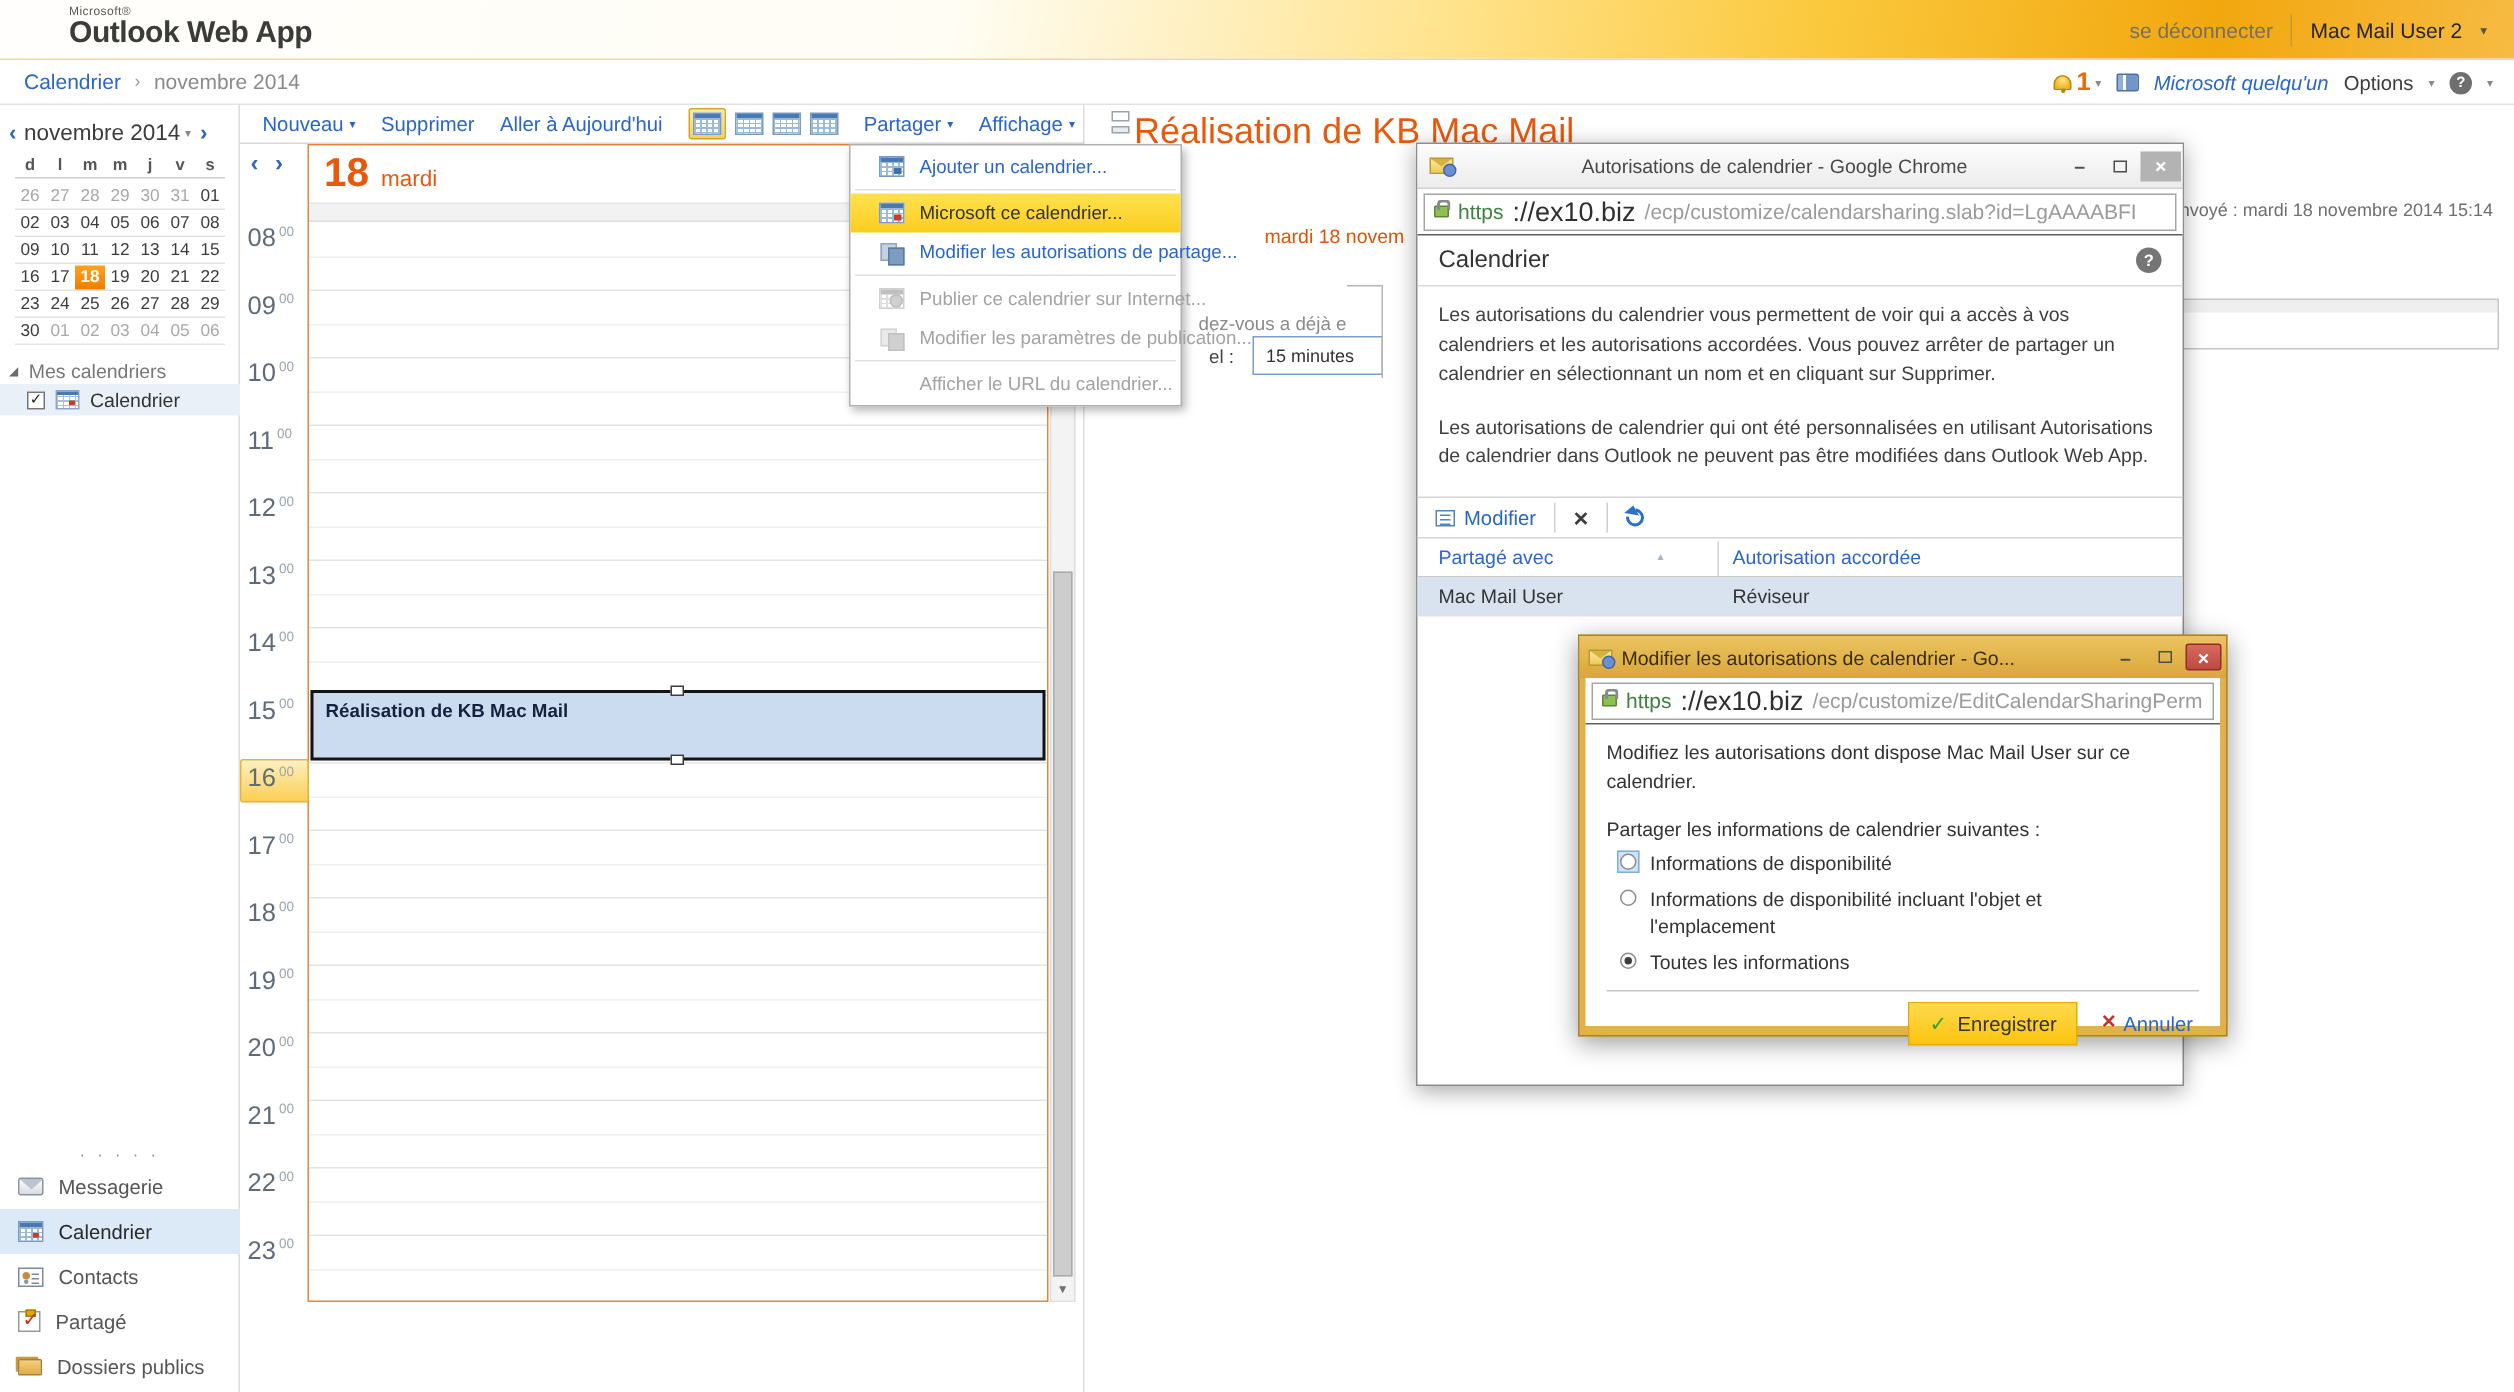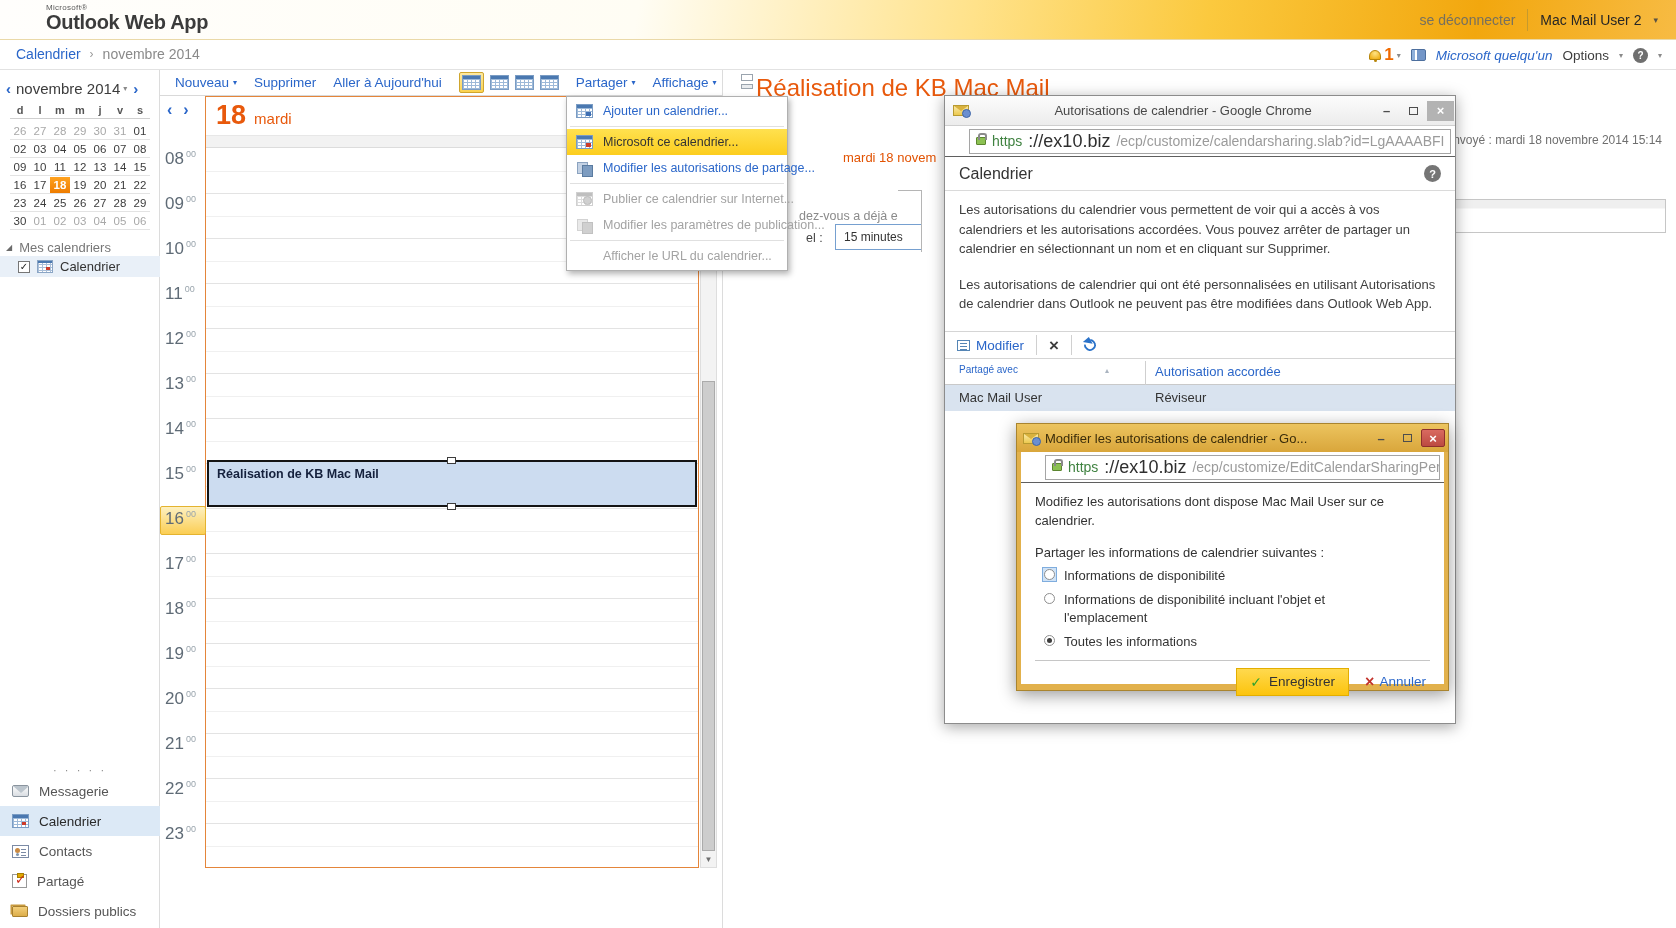--- a/index.html
+++ b/index.html
@@ -136,21 +136,21 @@
   .rp-date { position:absolute; left:843px; top:150px; width:100px; overflow:hidden; color:#e25303; font-size:13px; white-space:nowrap; }
   .rp-frag1 { position:absolute; left:799px; top:209px; width:138px; overflow:hidden; color:#8a8a8a; font-size:12.5px; white-space:nowrap; }
   .rp-frag2 { position:absolute; left:806px; top:231px; color:#444; font-size:12.5px; }
   .rp-select { position:absolute; left:835px; top:224px; width:87px; height:26px; border:1px solid #76a0d0; background:#fff; padding:5px 0 0 8px; font-size:12px; color:#333; overflow:hidden; white-space:nowrap; cursor:pointer; }
   .rp-vline { position:absolute; left:921px; top:190px; width:1px; height:62px; background:#b5b5b5; }
   .rp-hline { position:absolute; left:898px; top:190px; width:23px; height:1px; background:#b5b5b5; }
   .rp-input { position:absolute; left:1455px; top:199px; width:211px; height:34px; border:1px solid #c6c6c6; background:linear-gradient(#efefef 0 8px,#fff 9px); cursor:text; }
 
   
   .menu { position:absolute; left:566px; top:96px; width:222px; background:#fff; border:1px solid #b0b0b0; box-shadow:2px 3px 6px rgba(0,0,0,.3); z-index:20; padding:1px 0; }
-  .menu-item { height:26px; display:flex; align-items:center; gap:10px; padding-left:9px; cursor:pointer; }
+  .menu-item { height:26px; display:flex; align-items:center; gap:10px; padding-left:19px; cursor:pointer; }
   .menu-item .mlabel { font-size:12.5px; white-space:nowrap; }
   .menu-item.normal .mlabel { color:#2a66c9; }
   .menu-item.highlighted { background:linear-gradient(#ffe14f,#fccd1e); }
   .menu-item.highlighted .mlabel { color:#333; }
   .menu-item.disabled .mlabel { color:#a3a3a3; cursor:default; }
   .menu-sep { height:1px; background:#e0e0e0; margin:2px 3px; }
   .mico { width:17px; height:14px; flex:0 0 17px; position:relative; }
   .mico.calbase, .mico.cal-add, .mico.cal-share, .mico.cal-pub { border:1px solid #7a9cc4; background:#fff; background-image:
       linear-gradient(#4a78b0 0 3px, transparent 3px),
       repeating-linear-gradient(to right,#9db9d8 0 1px,transparent 1px 4px),
@@ -162,21 +162,21 @@
   .mico.perm::after { content:""; position:absolute; left:6px; top:4px; width:9px; height:10px; background:#7d9cc0; border:1px solid #5a7ba0; }
   .menu-item.disabled .mico { opacity:.45; filter:grayscale(1); }
   .mico.cal-pub::after { content:""; position:absolute; right:0px; bottom:0px; width:7px; height:7px; border-radius:50%; background:#79a858; border:1px solid #4f7a36; }
   .mico.none { border:none; background:none; }
 
   
   .winbtn { display:flex; align-items:center; justify-content:center; cursor:pointer; }
   .glyph-min { font-weight:700; color:#4d4d4d; }
   .maxbox { width:9px; height:8px; border:1px solid #4d4d4d; display:inline-block; }
   .urlrow { display:flex; align-items:center; }
-  .urlbox { flex:1; display:flex; align-items:center; gap:6px; border:1px solid #a5a5a5; background:#fff; height:25px; padding:0 6px; overflow:hidden; white-space:nowrap;margin-left:20px; }
+  .urlbox { flex:1; display:flex; align-items:center; gap:6px; border:1px solid #a5a5a5; background:#fff; height:25px; padding:0 6px; overflow:hidden; white-space:nowrap; }
   .lock { width:10px; height:8px; background:#8cc152; border:1px solid #5c8630; border-radius:1px; position:relative; flex:0 0 10px; }
   .lock::before { content:""; position:absolute; left:1px; top:-5px; width:5px; height:5px; border:2px solid #8a8a8a; border-bottom:none; border-radius:3px 3px 0 0; }
   .u-scheme { color:#3f8240; font-size:14px; }
   .u-host { color:#2f2f2f; font-size:18px; }
   .u-path { color:#9b9b9b; font-size:14px; }
 
   
   .chrome1 { position:absolute; left:944px; top:95px; width:512px; height:629px; background:#fff; border:1px solid #8c8c8c; box-shadow:0 3px 14px rgba(0,0,0,.35); z-index:30; }
   .c1-title { position:absolute; left:0; top:0; width:100%; height:30px; background:linear-gradient(#fcfcfc,#ececec); border-bottom:1px solid #cfcfcf; display:flex; align-items:center; }
   .mailwin { width:16px; height:11px; background:linear-gradient(#fae9a8,#ecc94e); border:1px solid #b89a30; position:relative; margin-left:8px; flex:0 0 16px; }
@@ -195,32 +195,32 @@
   .c1-actionbar { position:absolute; left:0; top:235px; width:100%; height:28px; border-top:1px solid #d5d5d5; border-bottom:1px solid #d5d5d5;
      display:flex; align-items:center; gap:12px; padding-left:12px; }
   .ico-list { width:13px; height:11px; border:1px solid #5585b5; background:#fff; position:relative; }
   .ico-list::before { content:""; position:absolute; left:2px; top:2px; width:7px; height:1px; background:#5585b5; box-shadow:0 3px 0 #5585b5,0 6px 0 #5585b5; }
   .modif-lbl { color:#2a66c9; font-size:13.5px; cursor:pointer; }
   .vsep { width:1px; height:20px; background:#d0d0d0; }
   .delx { color:#3d3d3d; font-size:17px; font-weight:700; cursor:pointer; line-height:1; }
   .refresh { width:12px; height:12px; border:2px solid #2a72c9; border-radius:50%; border-top-color:transparent; transform:rotate(-40deg); position:relative; cursor:pointer; }
   .refresh::after { content:""; position:absolute; right:-3px; top:-4px; border-left:5px solid transparent; border-right:5px solid transparent; border-bottom:6px solid #2a72c9; transform:rotate(50deg); }
   .c1-thead { position:absolute; left:0; top:263px; width:100%; height:26px; border-bottom:1px solid #c9c9c9; }
-  .c1-col1 { position:absolute; left:14px; top:5px; color:#2a66c9; font-size:10px; }
+  .c1-col1 { position:absolute; left:14px; top:5px; color:#2a66c9; font-size:13px; }
   .sortcaret { position:absolute; left:160px; top:7px; color:#aab4c0; font-size:8px; }
   .c1-coldiv { position:absolute; left:200px; top:2px; width:1px; height:48px; background:#cfcfcf; }
   .c1-col2 { position:absolute; left:210px; top:5px; color:#2a66c9; font-size:13px; }
   .c1-row { position:absolute; left:0; top:289px; width:100%; height:26px; background:#d9e3ef; cursor:pointer; }
   .c1-cell1 { position:absolute; left:14px; top:5px; color:#333; font-size:13px; }
   .c1-cell2 { position:absolute; left:210px; top:5px; color:#333; font-size:13px; }
   .c1-status { position:absolute; left:0; bottom:0; width:100%; height:25px; background:#f1f1f1; border-top:1px solid #cdcdcd;
      display:flex; align-items:center; padding-left:10px; font-size:12px; color:#4f4f4f; }
 
   
-  .chrome2 { position:absolute; left:1016px; top:423px; width:433px; height:268px; background:#e2b14c; border:1px solid #a9842f; box-shadow:0 4px 16px rgba(0,0,0,.4); z-index:40; }
+  .chrome2 { position:absolute; left:1052px; top:423px; width:433px; height:268px; background:#e2b14c; border:1px solid #a9842f; box-shadow:0 4px 16px rgba(0,0,0,.4); z-index:40; }
   .c2-title { height:28px; display:flex; align-items:center; background:linear-gradient(#ecc45f,#d9a63b); }
   .c2-title .wtitle { flex:1; font-size:13px; color:#3a2c0a; margin-left:6px; white-space:nowrap; overflow:hidden; }
   .c2-btns { display:flex; align-items:center; gap:2px; margin-right:3px; }
   .c2-btns .winbtn { width:24px; height:18px; font-size:13px; }
   .c2-close { width:34px; height:19px; background:linear-gradient(#d96a60,#bc4a41); border:1px solid #8e2f2e; border-radius:2px; color:#fff; font-weight:700; font-size:13px; }
   .c2-inner { position:absolute; left:4px; top:28px; width:423px; height:232px; background:#fff; }
   .c2-url { height:31px; padding:3px 4px; border-bottom:1px solid #5f5f5f; }
   .c2-body { padding:10px 14px 0 14px; }
   .c2-intro { font-size:13px; color:#333; line-height:1.45; width:380px; }
   .c2-sharelbl { font-size:13px; color:#333; margin-top:14px; }

